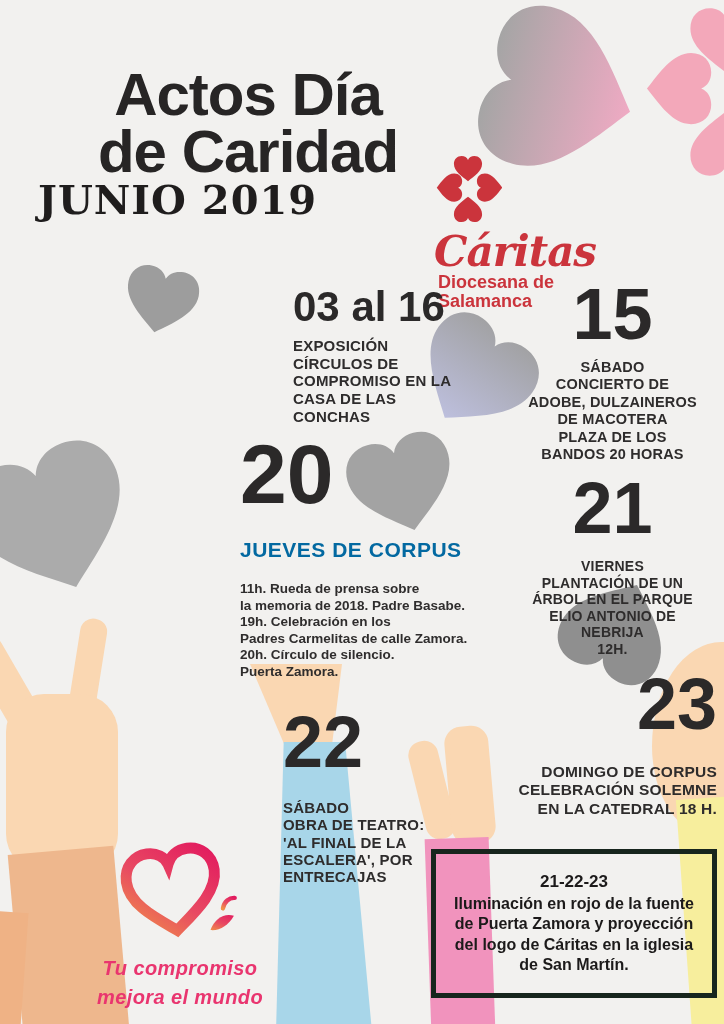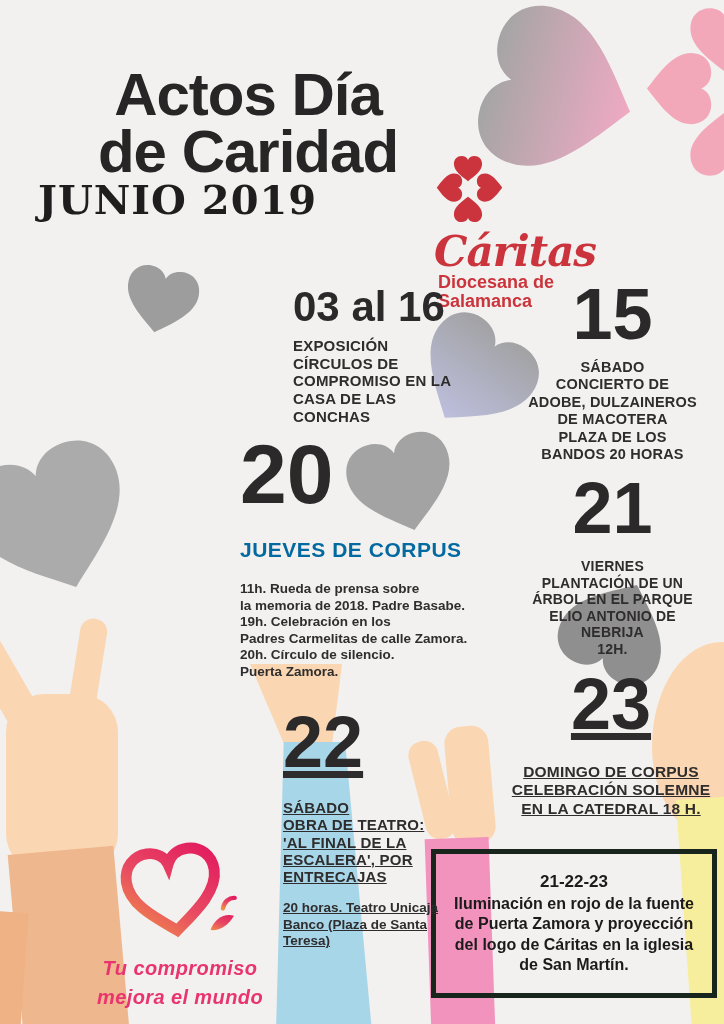--- a/index.html
+++ b/index.html
@@ -34,25 +34,25 @@
   .ev-15{left:510px;top:278px;width:205px;text-align:center;}
   .ev-15 .num{font-size:72px;}
   .ev-15 .desc{margin-top:9px;font-size:14.5px;line-height:1.2;}
   .ev-20{left:240px;top:432px;width:260px;}
   .ev-20 .num{font-size:84px;}
   .ev-20 .heading{margin-top:22px;font-weight:800;font-size:21px;letter-spacing:.5px;color:#0369a1;}
   .ev-20 .details{margin-top:19px;font-weight:700;font-size:13.5px;line-height:1.23;color:#2f2d2d;}
   .ev-21{left:510px;top:472px;width:205px;text-align:center;}
   .ev-21 .num{font-size:72px;}
   .ev-21 .desc{margin-top:14px;font-size:14px;line-height:1.18;}
-  .ev-22{left:283px;top:706px;width:190px;text-decoration:underline;}
+  .ev-22{left:283px;top:706px;width:190px;}
   .ev-22 .num{font-size:72px;}
   .ev-22 .desc{margin-top:21px;font-size:15px;line-height:1.15;}
   .ev-22 .sub{margin-top:15px;font-weight:700;font-size:13.5px;line-height:1.22;color:#2f2d2d;}
-  .ev-23{left:505px;top:668px;width:212px;text-align:center;text-decoration:underline;}
+  .ev-23{left:505px;top:668px;width:212px;text-align:right;}
   .ev-23 .num{font-size:72px;}
   .ev-23 .desc{margin-top:23px;font-size:15.5px;line-height:1.18;}
 
   
   .hbox{position:absolute;z-index:2;left:431px;top:849px;width:276px;height:139px;
     border:5px solid #17251d;display:flex;flex-direction:column;justify-content:center;
     text-align:center;color:#1c1a1a;}
   .hbox-dates{position:relative;z-index:3;font-weight:800;font-size:17px;}
   .hbox-text{position:relative;z-index:3;font-weight:700;font-size:16px;line-height:1.26;margin-top:2px;}
 
@@ -196,23 +196,20 @@
 12H.</div>
   </section>
 
   <section class="ev ev-22">
     <div class="num">22</div>
     <div class="desc pre">SÁBADO
 OBRA DE TEATRO:
 'AL FINAL DE LA
 ESCALERA', POR
 ENTRECAJAS</div>
-    <div class="sub pre">20 horas. Teatro Unicaja
-Banco (Plaza de Santa
-Teresa)</div>
   </section>
 
   <section class="ev ev-23">
     <div class="num">23</div>
     <div class="desc pre">DOMINGO DE CORPUS
 CELEBRACIÓN SOLEMNE
 EN LA CATEDRAL 18 H.</div>
   </section>
 
   <div class="hbox">

